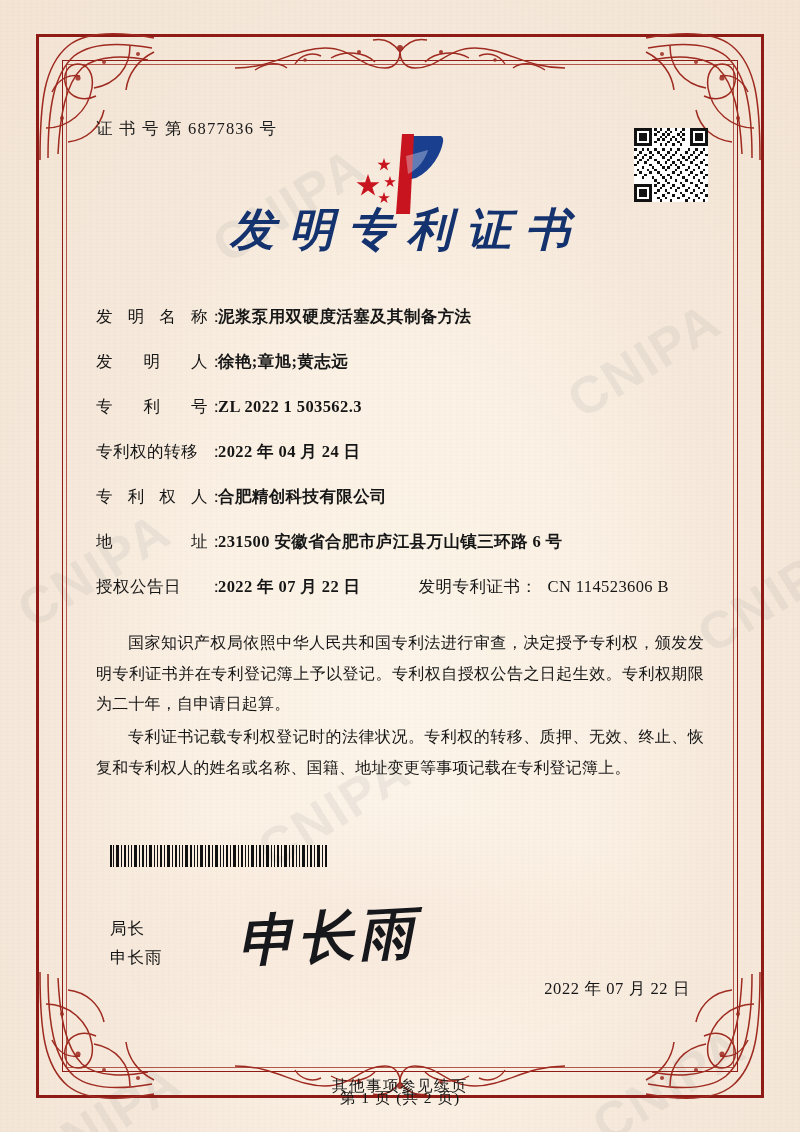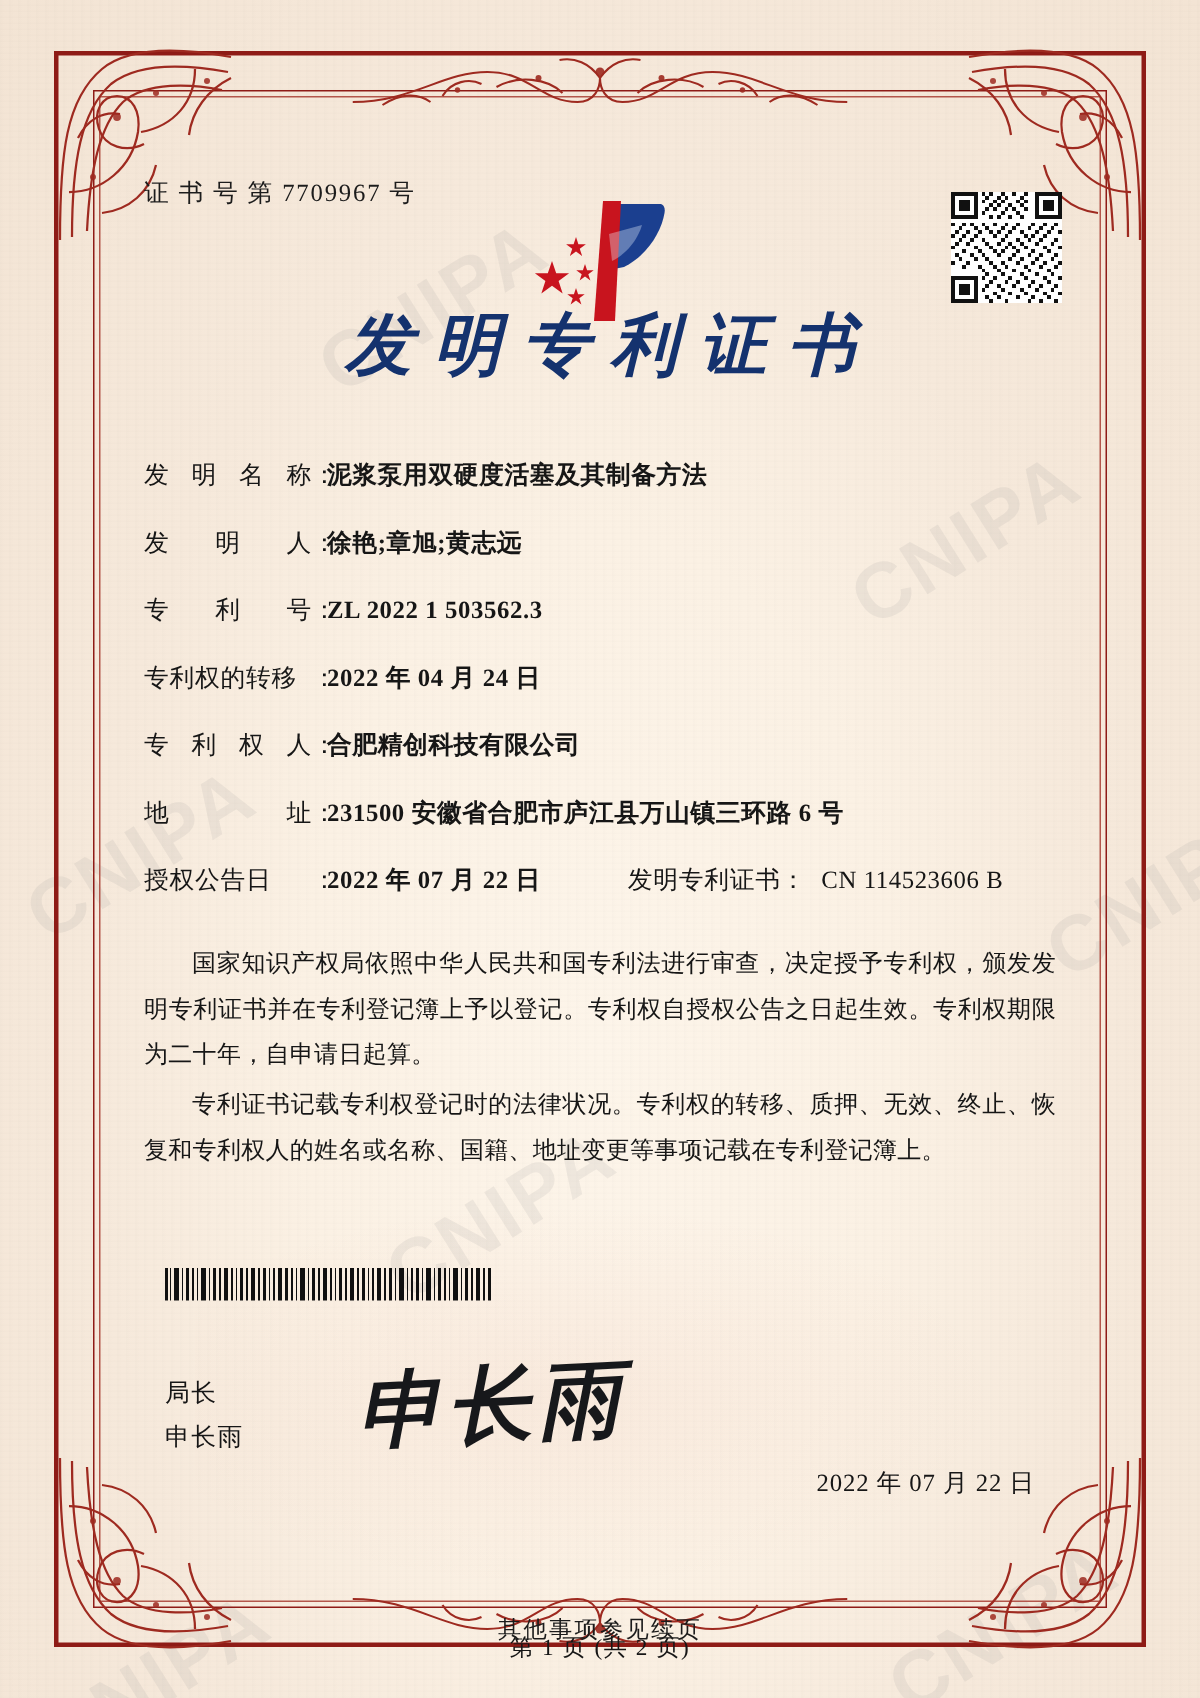--- a/index.html
+++ b/index.html
@@ -597,21 +597,21 @@
       <rect x="10" y="28" width="1" height="1"></rect>
         <rect x="14" y="28" width="1" height="1"></rect>
         <rect x="20" y="28" width="1" height="1"></rect>
         <rect x="23" y="28" width="1" height="1"></rect>
         <rect x="27" y="28" width="1" height="1"></rect>
     </g>
   </svg>
 
   <div id="content">
 
-    <div id="cert-no">证 书 号 第 7709967 号</div>
+    <div id="cert-no">证 书 号 第 6877836 号</div>
 
     <div id="doc-title">发明专利证书</div>
 
     <div id="fields">
 
       <div class="field-row">
         <div class="field-label spread">
           <span>发</span>
           <span>明</span>
           <span>名</span>

